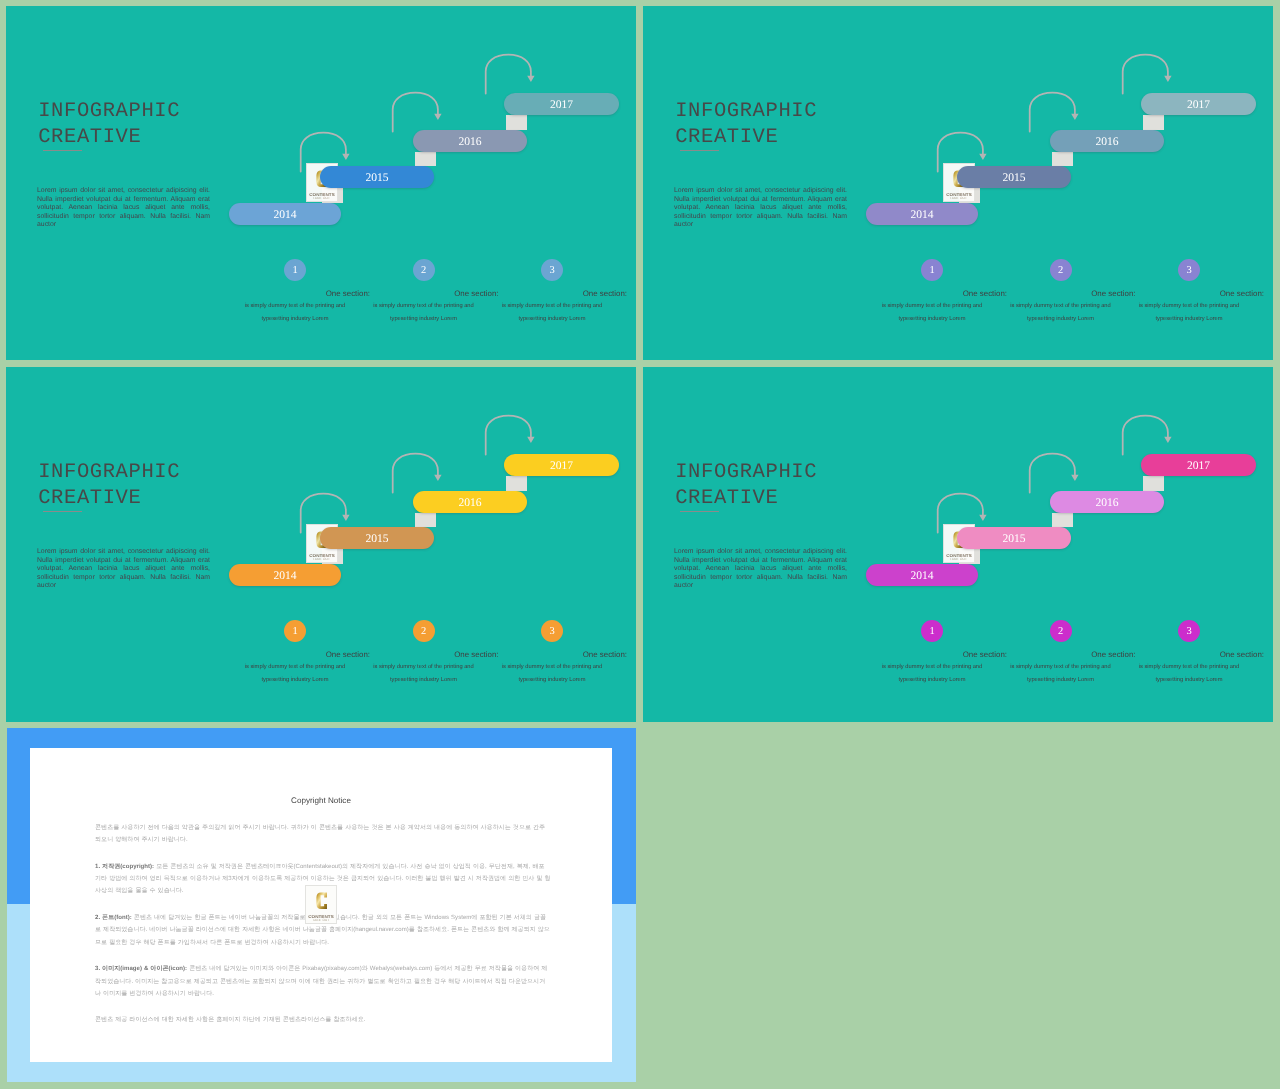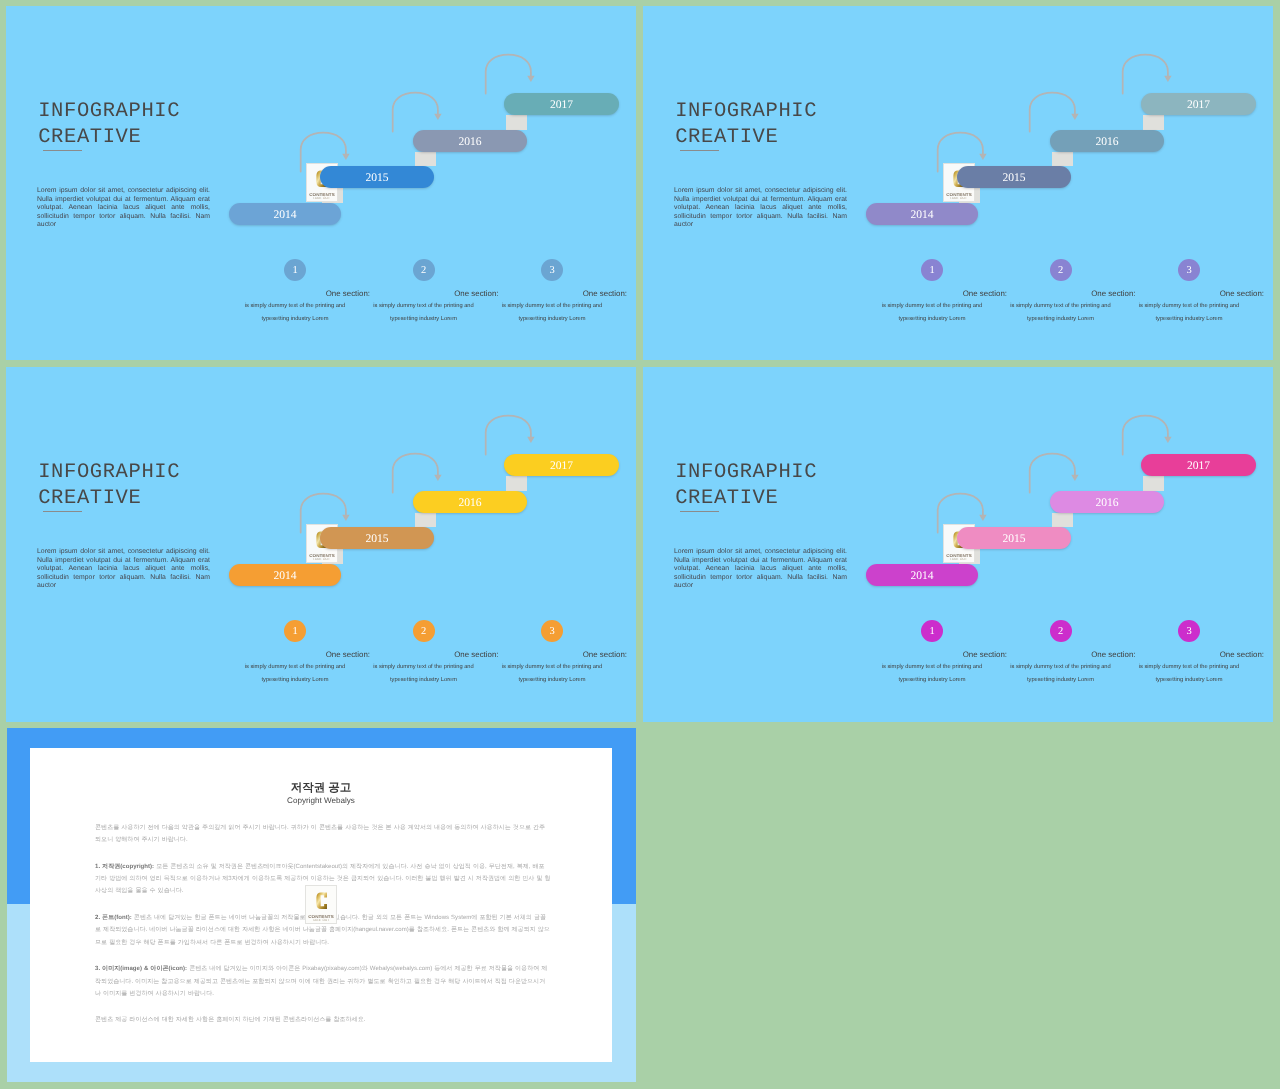--- a/index.html
+++ b/index.html
@@ -1,19 +1,19 @@
 <!DOCTYPE html>
 <html><head>
 <meta charset="utf-8">
 <style>
   html,body{margin:0;padding:0;}
   body{width:1280px;height:1089px;background:#a9d0a7;overflow:hidden;
        font-family:"Liberation Sans",sans-serif;-webkit-font-smoothing:antialiased;text-rendering:geometricPrecision;}
   .grid{position:absolute;left:0;top:0;width:1280px;height:1089px;}
-  .slide{position:absolute;background:#7dd3fc;overflow:hidden;}
+  .slide{position:absolute;background:#14b8a6;overflow:hidden;}
   #s1{left:6px;top:6px;width:630px;height:354px;}
   #s2{left:643px;top:6px;width:631px;height:354px;}
   #s3{left:6px;top:367px;width:630px;height:355px;}
   #s4{left:643px;top:367px;width:631px;height:355px;}
   #s5{left:7px;top:728px;width:630px;height:354px;background:transparent;}
 
   
   .title{position:absolute;left:32.2px;top:93px;font-family:"Liberation Mono",monospace;
          font-size:20.5px;letter-spacing:0.6px;color:#484848;line-height:26px;white-space:nowrap;}
   .title .l2{display:block;}
@@ -264,22 +264,21 @@
       <div class="num" style="left: 406.5px; top: 252.5px; background: rgb(204, 45, 204);">2</div>
       <div class="sech" style="left: 342.5px; top: 283px;">One section:</div>
       <div class="secb" style="left: 366px; top: 294px;">is simply dummy text of the printing and typesetting industry Lorem</div>
       <div class="num" style="left: 535px; top: 252.5px; background: rgb(204, 45, 204);">3</div>
       <div class="sech" style="left: 471px; top: 283px;">One section:</div>
       <div class="secb" style="left: 494.5px; top: 294px;">is simply dummy text of the printing and typesetting industry Lorem</div>
     </div>
     <div class="slide" id="s5">
       <div class="bg"></div>
       <div class="paper">
-        <div class="cptitle">저작권 공고</div>
-        <div class="cpsub">Copyright Webalys</div>
+        <div class="cpsub">Copyright Notice</div>
         <div class="cpbody">
           <p>콘텐츠를 사용하기 전에 다음의 약관을 주의깊게 읽어 주시기 바랍니다. 귀하가 이 콘텐츠를 사용하는 것은 본 사용 계약서의 내용에 동의하여 사용하시는 것으로 간주되오니 양해하여 주시기 바랍니다.</p>
           <p><b>1. 저작권(copyright):</b> <span>모든 콘텐츠의 소유 및 저작권은 콘텐츠테이크아웃(Contentstakeout)의 제작자에게 있습니다. 사전 승낙 없이 상업적 이용, 무단전재, 복제, 배포 기타 방법에 의하여 영리 목적으로 이용하거나 제3자에게 이용하도록 제공하여 이용하는 것은 금지되어 있습니다. 이러한 불법 행위 발견 시 저작권법에 의한 민사 및 형사상의 책임을 물을 수 있습니다.</span></p>
           <p><b>2. 폰트(font):</b> <span>콘텐츠 내에 담겨있는 한글 폰트는 네이버 나눔글꼴의 저작물로 저작권이 있습니다. 한글 외의 모든 폰트는 Windows System에 포함된 기본 서체의 글꼴로 제작되었습니다. 네이버 나눔글꼴 라이선스에 대한 자세한 사항은 네이버 나눔글꼴 홈페이지(hangeul.naver.com)를 참조하세요. 폰트는 콘텐츠와 함께 제공되지 않으므로 필요한 경우 해당 폰트를 가입하셔서 다른 폰트로 변경하여 사용하시기 바랍니다.</span></p>
           <p><b>3. 이미지(image) &amp; 아이콘(icon):</b> <span>콘텐츠 내에 담겨있는 이미지와 아이콘은 Pixabay(pixabay.com)와 Webalys(webalys.com) 등에서 제공한 무료 저작물을 이용하여 제작되었습니다. 이미지는 참고용으로 제공되고 콘텐츠에는 포함되지 않으며 이에 대한 권리는 귀하가 별도로 확인하고 필요한 경우 해당 사이트에서 직접 다운받으시거나 이미지를 변경하여 사용하시기 바랍니다.</span></p>
           <p>콘텐츠 제공 라이선스에 대한 자세한 사항은 홈페이지 하단에 기재된 콘텐츠라이선스를 참조하세요.</p>
         </div>
       </div>
       <div class="logo" style="left: 298px; top: 157px;">
         <svg class="c" viewBox="0 0 28 42">

